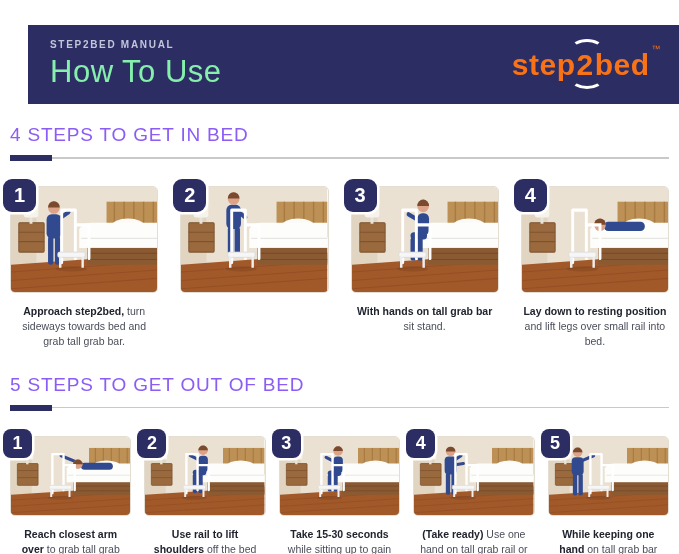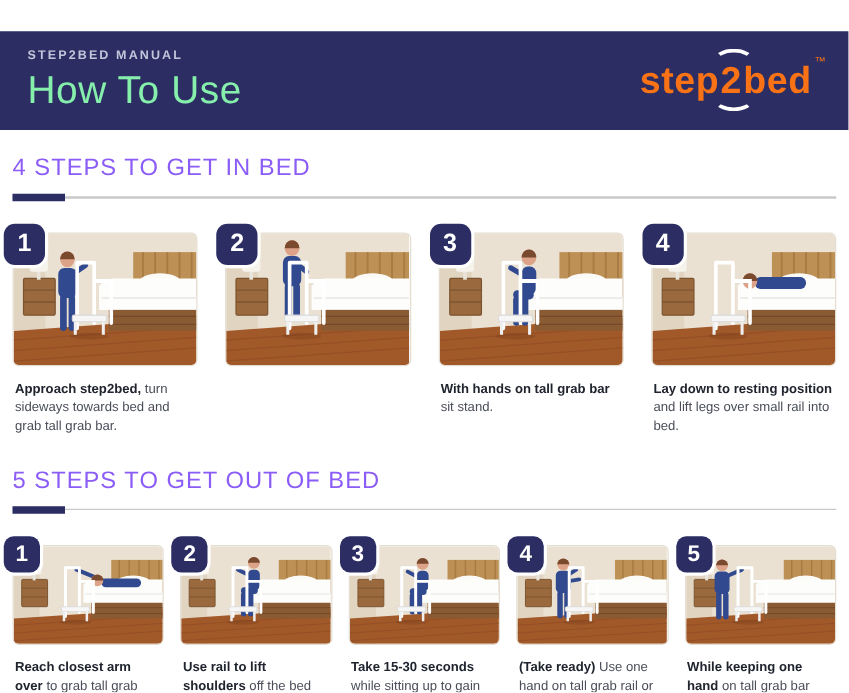--- a/index.html
+++ b/index.html
@@ -1,21 +1,21 @@
 <!DOCTYPE html>
 <html><head>
 <meta charset="utf-8">
 <style>
   html,body{margin:0;padding:0;background:#fff;}
   .page{width:679px;height:554px;background:#ffffff;overflow:hidden;position:relative;
         font-family:"Liberation Sans",sans-serif;}
   
   .topgap{height:25px;background:#fff;}
   header{height:79px;background:#2b2d63;display:flex;justify-content:space-between;
-         align-items:center;padding:0 18px 0 22px;box-sizing:border-box;}
+         align-items:center;padding:0 18px 0 22px;box-sizing:border-box;margin-left:28px;}
   .eyebrow{font-size:10px;letter-spacing:1.7px;color:#c3c5da;font-weight:700;}
   .page-title{margin:4px 0 0;font-size:31px;font-weight:400;color:#86efac;letter-spacing:.5px;}
   .logo{color:#f97316;font-size:30px;font-weight:600;letter-spacing:.5px;white-space:nowrap;}
   .logo-2{position:relative;display:inline-block;font-weight:700;margin:0 1px;}
   .logo-2::before{content:"";position:absolute;left:-5px;top:-9px;width:26px;height:13px;
                   border:3px solid transparent;border-top-color:#fff;border-radius:50%;}
   .logo-2::after{content:"";position:absolute;left:-5px;bottom:-7px;width:26px;height:13px;
                  border:3px solid transparent;border-bottom-color:#fff;border-radius:50%;}
   .tm{font-size:9px;vertical-align:top;position:relative;top:-4px;margin-left:2px;font-weight:400;}
   
@@ -31,21 +31,21 @@
   
   .step-card{margin:0;position:relative;}
   .photo{position:relative;height:107px;}
   .cols-5 .photo{height:80px;}
   .photo svg{width:100%;height:100%;display:block;border-radius:5px;
              border:1px solid #e4ded2;box-sizing:border-box;}
   .badge{position:absolute;top:-7px;left:-7px;width:33px;height:33px;background:#2b2d63;
          border-radius:9px;color:#fff;font-size:20px;font-weight:700;display:flex;
          align-items:center;justify-content:center;box-shadow:0 0 0 2.5px #ffffff;z-index:2;}
   .cols-5 .badge{width:29px;height:29px;font-size:18px;border-radius:8px;}
-  .caption{margin-top:11px;font-size:10.5px;line-height:1.42;
+  .caption{margin-top:11px;font-size:10.5px;line-height:1.42;text-align:center;
            color:#4a4e59;padding:0 2px;}
   .caption strong{color:#20242e;font-weight:700;}
 </style>
 </head>
 <body>
 
 <div class="page">
   <div class="topgap"></div>
   <header>
     <div>

